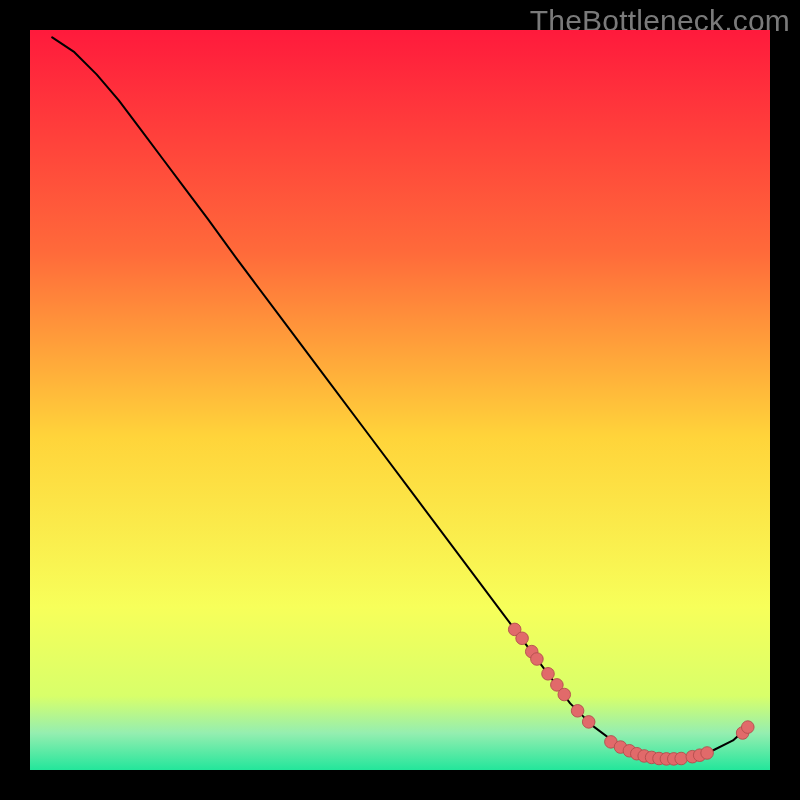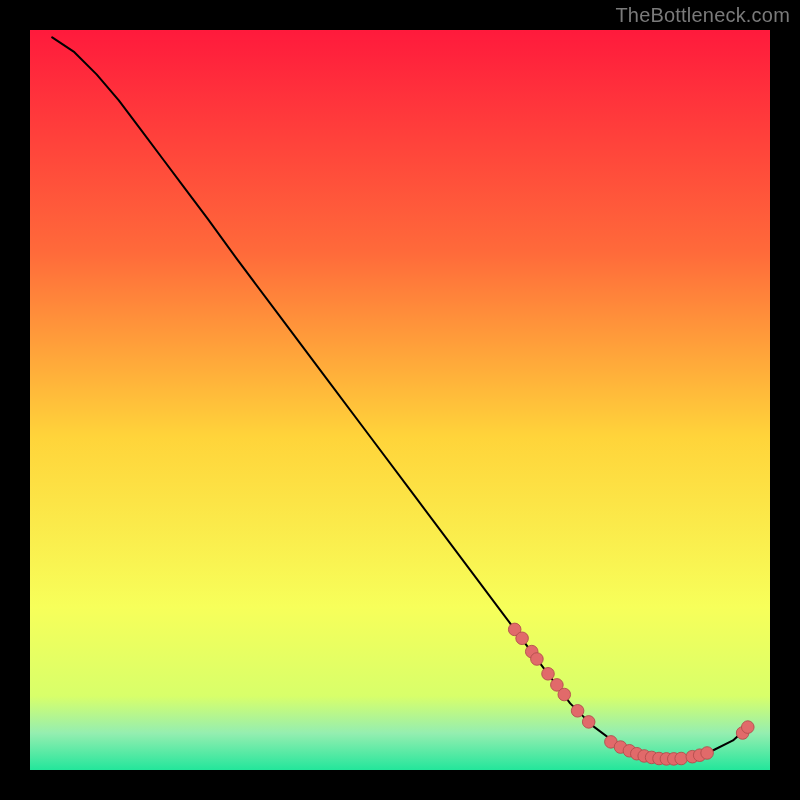--- a/index.html
+++ b/index.html
@@ -15,21 +15,21 @@
     position: relative;
     width: 800px;
     height: 800px;
     background: #000;
   }
   .watermark {
     position: absolute;
     top: 4px;
     right: 10px;
     color: #7a7a7a;
-    font-size: 20px;
+    font-size: 30px;
     font-weight: 500;
     letter-spacing: 0.2px;
     user-select: none;
   }
   .plot-area {
     position: absolute;
     left: 30px;
     top: 30px;
     width: 740px;
     height: 740px;

